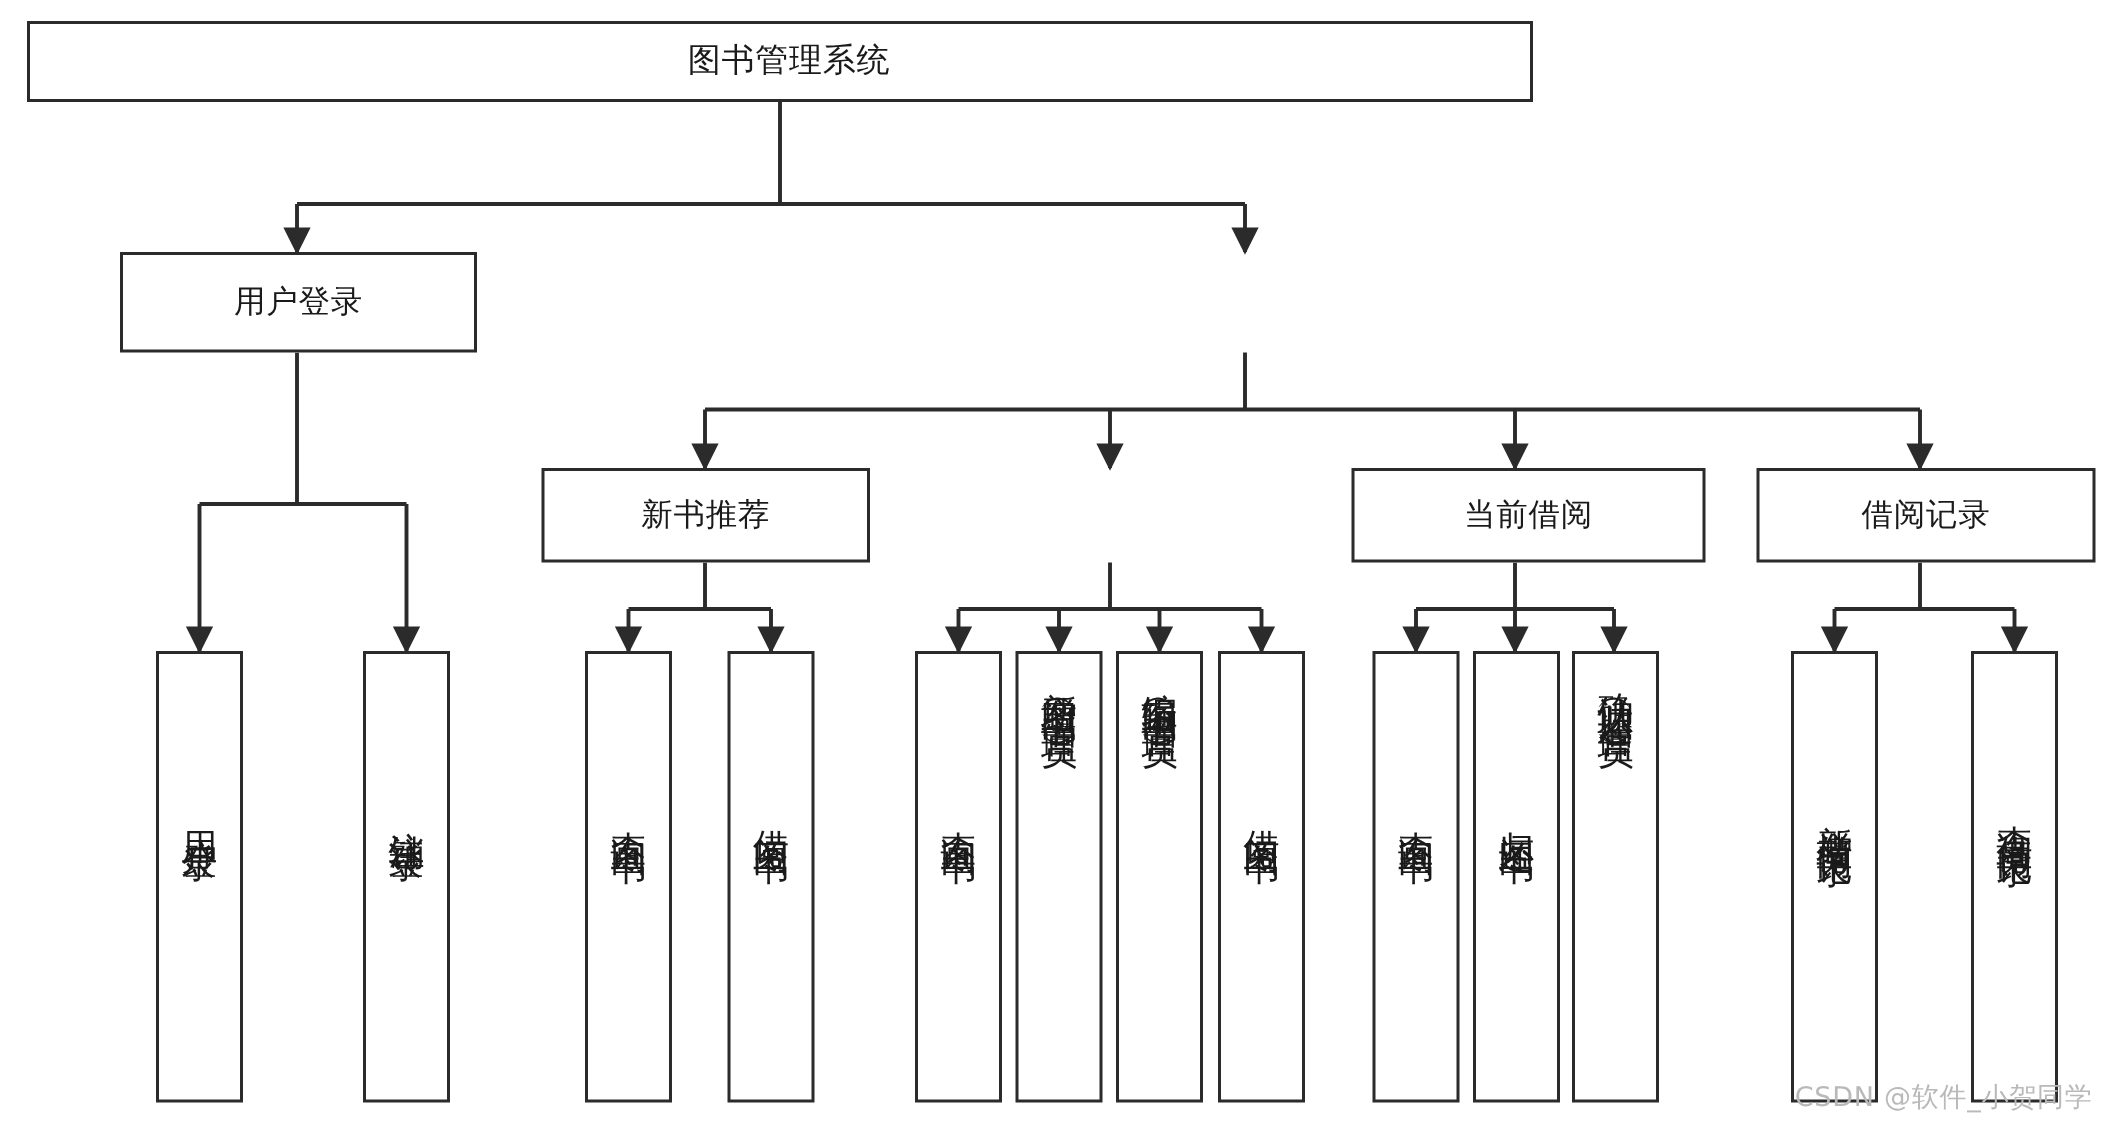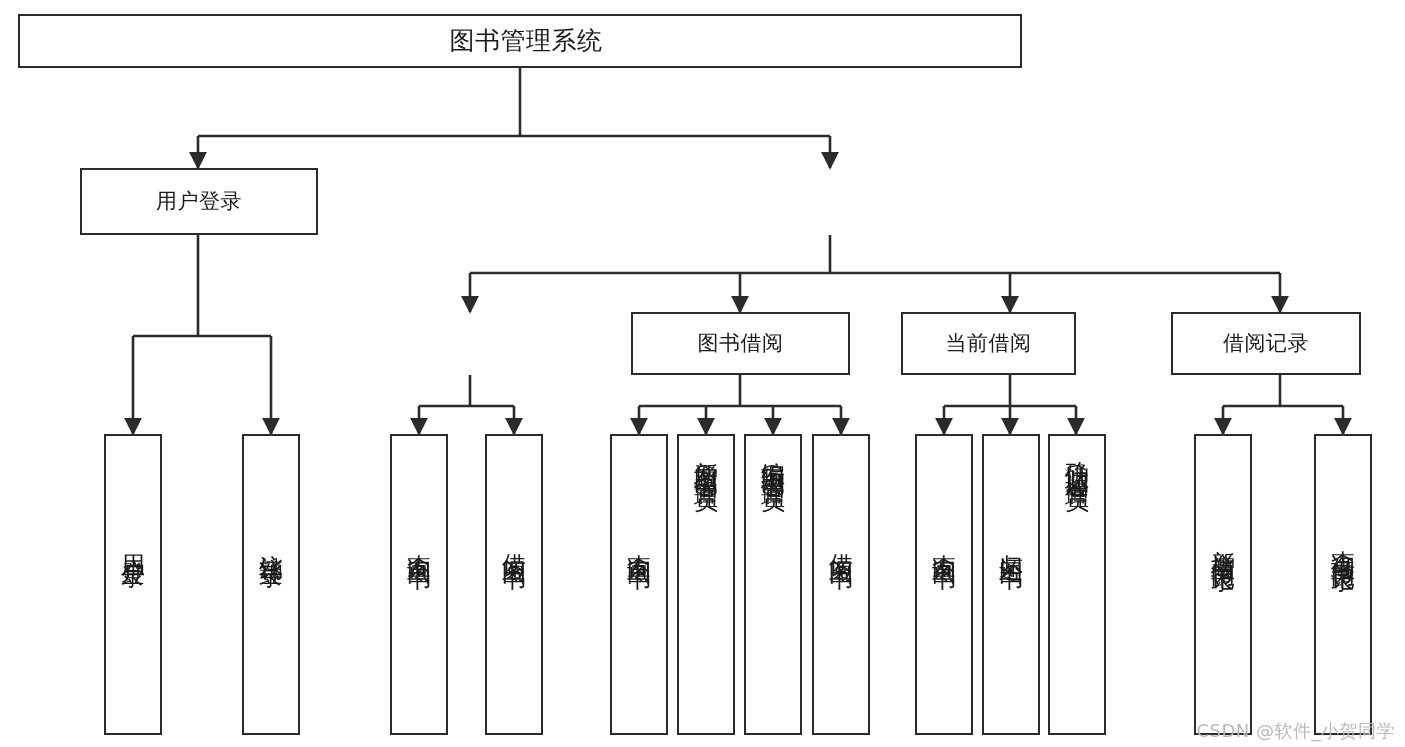--- a/index.html
+++ b/index.html
@@ -35,21 +35,21 @@
     color:#1a1a1a;
     line-height:1.12;
     white-space:pre;
     text-align:center;
   }
   
   .node.horiz .label{
     font-size:21px;
     letter-spacing:.5px;
   }
-  .node.root .label{ font-size:25px;margin-left:12px; }
+  .node.root .label{ font-size:22px;margin-left:12px; }
   
   .node.vert{
     align-items:flex-start;
     justify-content:center;
     padding-top:6px;
   }
   .node.vert .label{
     writing-mode:vertical-rl;
     text-orientation:upright;
     font-size:24px;
@@ -131,30 +131,30 @@
 
   <div class="node horiz root" style="left:18px; top:14px; width:1004px; height:54px;">
     <span class="label">图书管理系统</span>
   </div>
 
   <div class="node horiz" style="left:80px; top:168px; width:238px; height:67px;">
     <span class="label">用户登录</span>
   </div>
 
 
-
-  <div class="node horiz" style="left:631px; top:312px; width:219px; height:63px;">
-    <span class="label">图书借阅</span>
-  </div>
-
-  <div class="node horiz" style="left:901px; top:312px; width:175px; height:63px;">
+  <div class="node horiz" style="left:361px; top:312px; width:219px; height:63px;">
+    <span class="label">新书推荐</span>
+  </div>
+
+
+  <div class="node horiz" style="left:901px; top:312px; width:236px; height:63px;">
     <span class="label">当前借阅</span>
   </div>
 
-  <div class="node horiz" style="left:1171px; top:312px; width:190px; height:63px;">
+  <div class="node horiz" style="left:1171px; top:312px; width:226px; height:63px;">
     <span class="label">借阅记录</span>
   </div>
 
   <div class="node vert short" style="left:104px; top:434px; width:58px; height:301px;">
     <span class="label">用户登录</span>
   </div>
   <div class="node vert short" style="left:242px; top:434px; width:58px; height:301px;">
     <span class="label">注销登录</span>
   </div>
 

